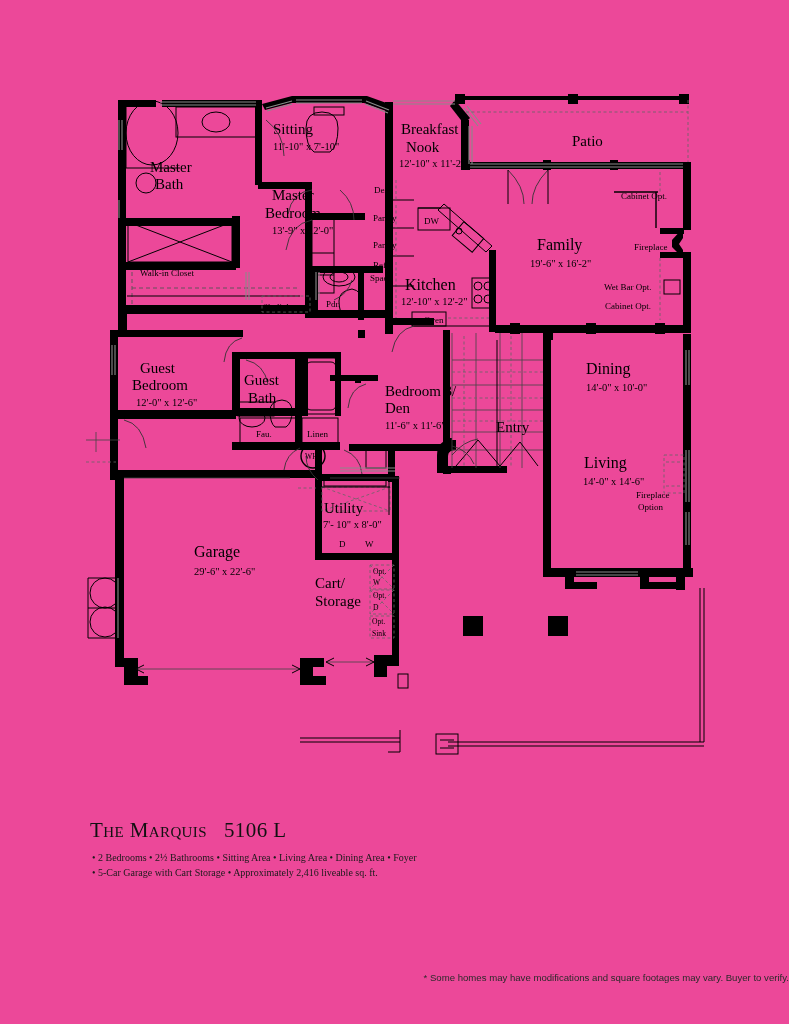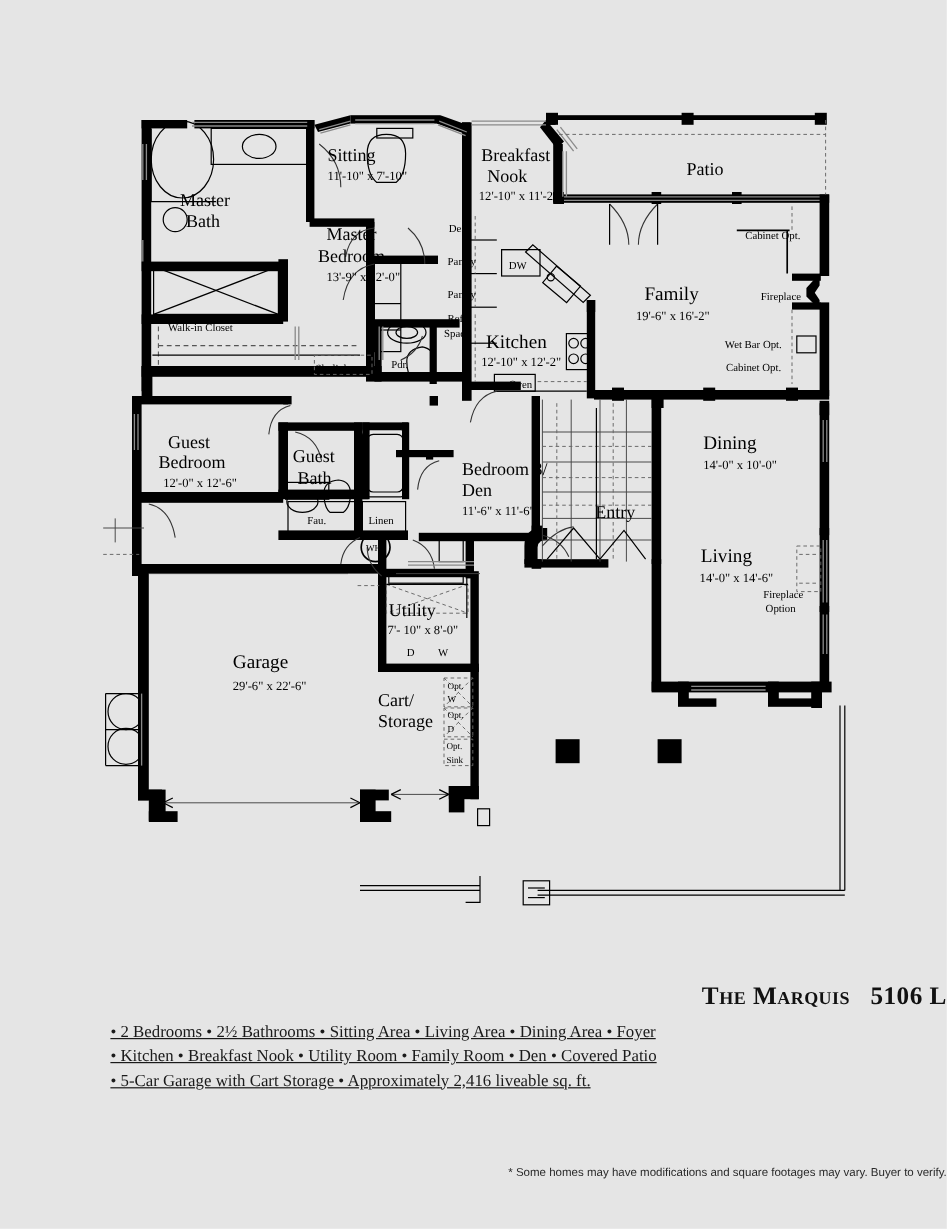--- a/index.html
+++ b/index.html
@@ -15,21 +15,21 @@
     font-family: "Liberation Serif", "DejaVu Serif", serif;
     color: #000000;
     overflow: hidden;
   }
 
   #plan-sheet {
     position: absolute;
     left: 0; top: 0;
     width: 789px;
     height: 1024px;
-    background: #e5e5e5;
+    background: #ec4899;
   }
 
   
   #plan-drawing {
     position: absolute;
     left: 0; top: 0;
     width: 789px;
     height: 790px;
   }
   #plan-drawing svg {
@@ -43,36 +43,34 @@
     position: absolute;
     left: 0;
     top: 818px;
     width: 789px;
   }
   #plan-title {
     margin: 0 0 8px 90px;
     font-size: 21px;
     font-variant: small-caps;
     letter-spacing: 0.4px;
-    font-weight: bold;
+    font-weight: normal;
     white-space: pre;
     color: #111;
-    text-align: right;
   }
   #feature-list {
     list-style: none;
     margin: 0;
     padding: 0 0 0 92px;
   }
   #feature-list li {
-    font-size: 14px;
+    font-size: 10px;
     line-height: 1.45;
     white-space: nowrap;
     color: #1a1a1a;
-    text-decoration: underline;
   }
   #disclaimer {
     position: absolute;
     left: 0;
     top: 972px;
     width: 789px;
     text-align: right;
     font-family: "Liberation Sans", "DejaVu Sans", sans-serif;
     font-size: 9.6px;
     color: #2a2a2a;
@@ -565,20 +563,19 @@
       <text class="rm-tiny" x="372" y="636">Sink</text>
     </g>
 
   </svg>
   </div>
 
   <div id="caption-block">
     <h1 id="plan-title">The Marquis   5106 L</h1>
     <ul id="feature-list">
       <li>• 2 Bedrooms • 2½ Bathrooms • Sitting Area • Living Area • Dining Area • Foyer</li>
-      <li>• Kitchen • Breakfast Nook • Utility Room • Family Room • Den • Covered Patio</li>
       <li>• 5-Car Garage with Cart Storage • Approximately 2,416 liveable sq. ft.</li>
     </ul>
   </div>
 
   <div id="disclaimer">* Some homes may have modifications and square footages may vary. Buyer to verify.</div>
 
 </div>
 
 </body></html>

